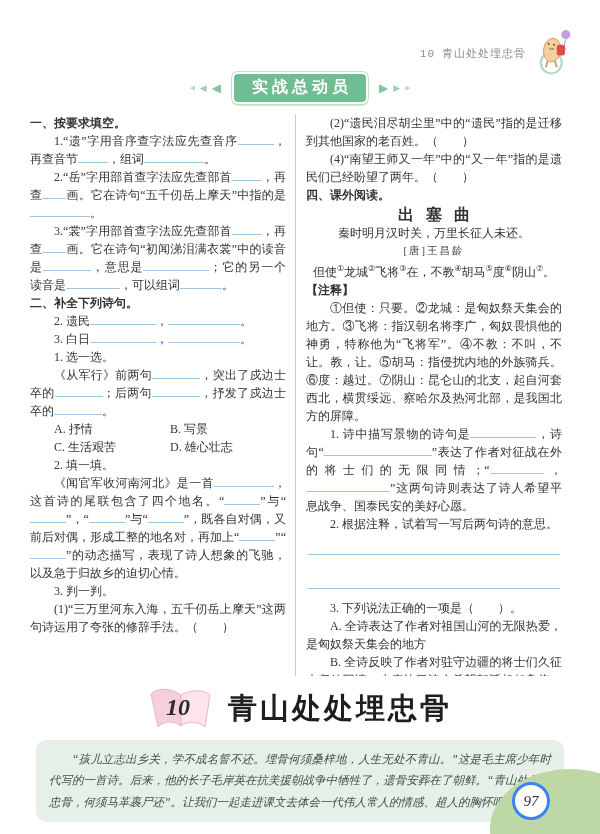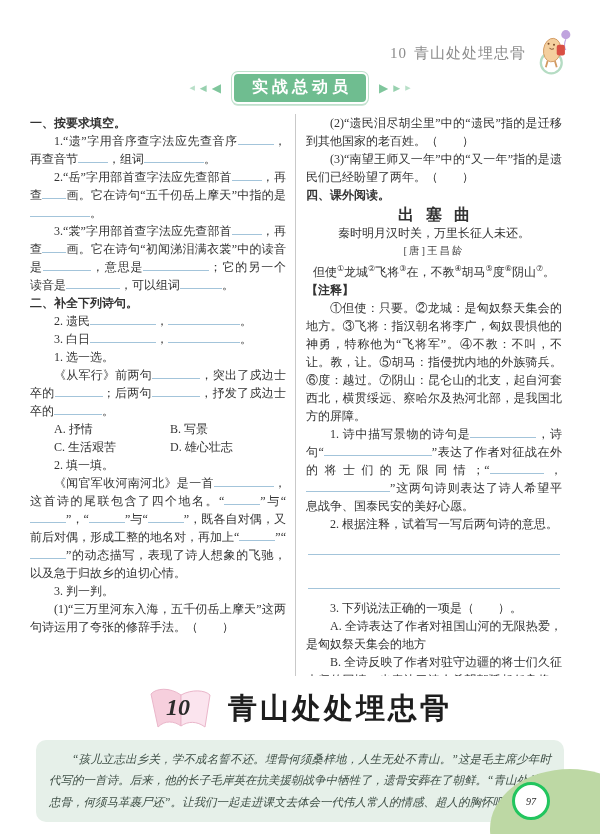--- a/index.html
+++ b/index.html
@@ -1,20 +1,20 @@
 <!DOCTYPE html>
 <html><head>
 <meta charset="utf-8">
 <style>
   html,body{margin:0;padding:0;background:#fff;}
   .page{position:relative;width:600px;height:834px;background:#ffffff;overflow:hidden;
         font-family:"Liberation Serif","DejaVu Serif",serif;color:#333;}
   
   .top-header{position:absolute;top:26px;right:26px;display:flex;align-items:center;gap:8px;}
-  .top-header .hd-txt{font-family:Liberation Serif, serif;font-size:15px;color:#8c8c8c;letter-spacing:1px;}
+  .top-header .hd-txt{font-family:Liberation Mono, monospace;font-size:11px;color:#8c8c8c;letter-spacing:1px;}
   .top-header .hd-num{margin-right:7px;}
   
   .banner-row{padding-top:72px;display:flex;justify-content:center;align-items:center;gap:5px;}
   .arrow{color:#7fc69c;line-height:1;}
   .ar-s{font-size:7px;opacity:.55;} .ar-m{font-size:9px;opacity:.8;} .ar-l{font-size:12px;}
   .banner-box{background:#6fbd90;color:#fff;font-family:"Liberation Sans","DejaVu Sans",sans-serif;
       font-weight:bold;font-size:16px;letter-spacing:4px;padding:3px 14px 4px 18px;border-radius:6px;
       border:2px solid #fff;box-shadow:0 0 0 1px #bfe0cc,0 2px 0 #cfe7d8;margin:0 6px;}
   
   .cols{display:flex;margin:10px 8px 0 0;padding:0 30px;height:562px;overflow:hidden;}
@@ -41,22 +41,22 @@
   .book svg{position:absolute;inset:0;}
   .book .num{position:absolute;left:0;right:6px;top:7px;text-align:center;font-size:24px;font-weight:bold;
       font-style:italic;color:#2b2b2b;}
   .lesson-title{font-size:29px;font-weight:bold;letter-spacing:3px;color:#1e1e1e;}
   .intro-box{margin:6px 36px 0 36px;background:#e6f0e9;border-radius:10px;padding:9px 13px;
       font-size:11.5px;line-height:1.85;color:#3f4f46;font-style:italic;text-align:justify;}
   .intro-box p{margin:0;text-indent:2em;}
   
   .corner-blob{position:absolute;width:160px;height:120px;right:-50px;bottom:-55px;background:#bdd8a4;border-radius:50%;}
   .pagenum{position:absolute;right:50px;bottom:14px;width:32px;height:32px;border-radius:50%;
-      border:3px solid #22c55e;background:#fff;display:flex;align-items:center;justify-content:center;
-      font-size:10px;color:#2b2b2b;z-index:2;font-style:italic;}
+      border:3px solid #3b82f6;background:#fff;display:flex;align-items:center;justify-content:center;
+      font-size:15px;color:#2b2b2b;z-index:2;font-style:italic;}
 </style>
 </head>
 <body>
 
 <div class="page">
 
   <div class="top-header">
     <span class="hd-txt">
       <span class="hd-num">10</span><span>青山处处埋忠骨</span>
     </span>
@@ -108,21 +108,21 @@
       <p class="ind">2. 填一填。</p>
       <p class="ind fills">《闻官军收河南河北》是一首<span class="bl" style="width:60px"></span>，这首诗的尾联包含了四个地名。“<span class="bl" style="width:36px"></span>”与“<span class="bl" style="width:36px"></span>”，“<span class="bl" style="width:36px"></span>”与“<span class="bl" style="width:36px"></span>”，既各自对偶，又前后对偶，形成工整的地名对，再加上“<span class="bl" style="width:36px"></span>”“<span class="bl" style="width:36px"></span>”的动态描写，表现了诗人想象的飞驰，以及急于归故乡的迫切心情。</p>
       <p class="ind">3. 判一判。</p>
       <p class="ind">(1)“三万里河东入海，五千仞岳上摩天”这两句诗运用了夸张的修辞手法。（　　）</p>
     </div>
 
     <div class="divider"></div>
 
     <div class="col col-right">
       <p class="ind">(2)“遗民泪尽胡尘里”中的“遗民”指的是迁移到其他国家的老百姓。（　　）</p>
-      <p class="ind">(3)“南望王师又一年”中的“又一年”指的是遗民们已经盼望了两年。（　　）</p>
+      <p class="ind">(4)“南望王师又一年”中的“又一年”指的是遗民们已经盼望了两年。（　　）</p>
       <p class="hdg">四、课外阅读。</p>
       <p class="center poem-title">出塞曲</p>
       <p class="center">秦时明月汉时关，万里长征人未还。</p>
       <p class="center poem-author">[唐]王昌龄</p>
       <p class="center supnum">但使<sup>①</sup>龙城<sup>②</sup>飞将<sup>③</sup>在，不教<sup>④</sup>胡马<sup>⑤</sup>度<sup>⑥</sup>阴山<sup>⑦</sup>。</p>
       <p class="hdg">【注释】</p>
       <p class="ind">①但使：只要。②龙城：是匈奴祭天集会的地方。③飞将：指汉朝名将李广，匈奴畏惧他的神勇，特称他为“飞将军”。④不教：不叫，不让。教，让。⑤胡马：指侵扰内地的外族骑兵。⑥度：越过。⑦阴山：昆仑山的北支，起自河套西北，横贯绥远、察哈尔及热河北部，是我国北方的屏障。</p>
       <p class="ind fills">1. 诗中描写景物的诗句是<span class="bl" style="width:66px"></span>，诗句“<span class="bl" style="width:108px"></span>”表达了作者对征战在外的将士们的无限同情；“<span class="bl" style="width:54px"></span>，<span class="bl" style="width:84px"></span>”这两句诗则表达了诗人希望平息战争、国泰民安的美好心愿。</p>
       <p class="ind">2. 根据注释，试着写一写后两句诗的意思。</p>
       <div class="anslines">

